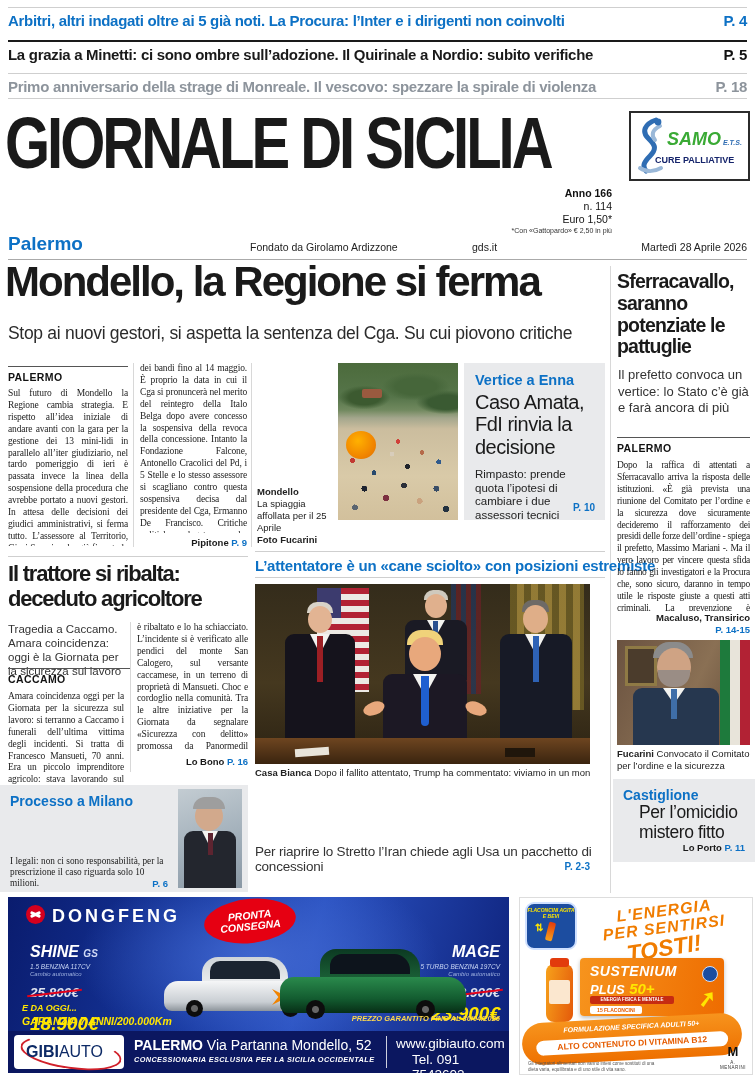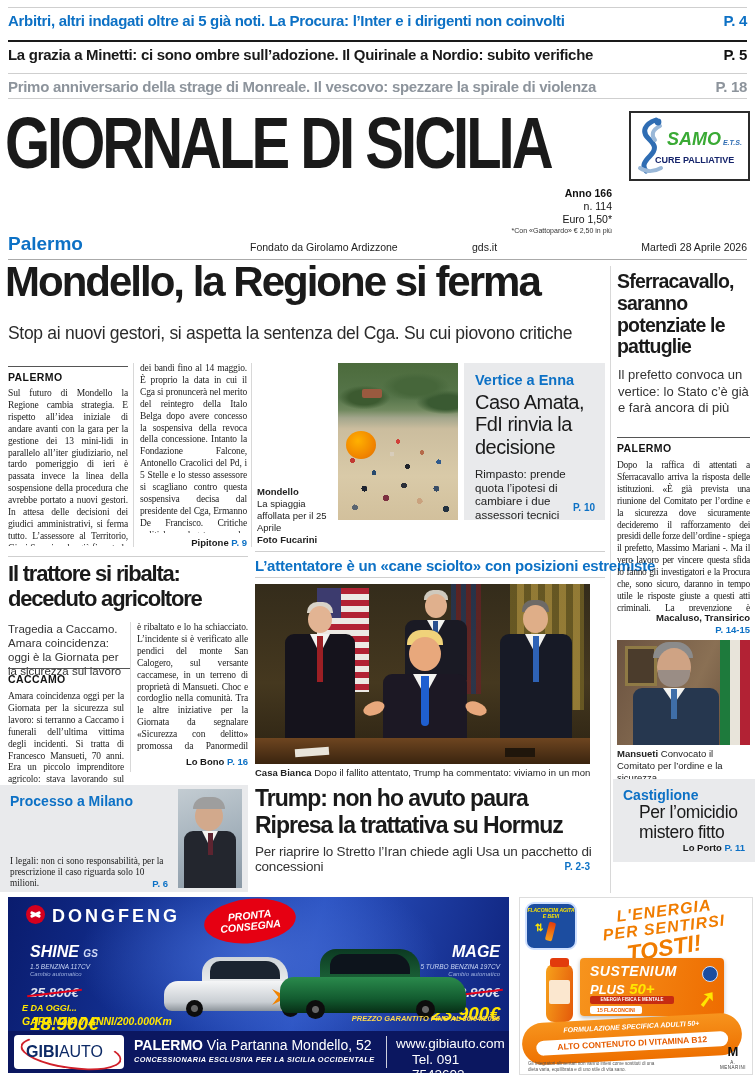--- a/index.html
+++ b/index.html
@@ -212,24 +212,20 @@
     <div class="abs" style="left:0;bottom:0;width:100%;height:26px;background:linear-gradient(180deg,#6e4520,#3a240f)"></div>
     <div class="abs" style="left:40px;bottom:8px;width:34px;height:8px;background:#e8e4da;transform:rotate(-4deg)"></div>
     <div class="abs" style="left:250px;bottom:7px;width:30px;height:9px;background:#20160b"></div>
   </div>
 
   <div class="abs" style="left:255px;top:767px;width:335px;font-size:9.5px;color:#222;white-space:nowrap;overflow:hidden">
     <span style="font-weight:700">Casa Bianca</span>
     <span>Dopo il fallito attentato, Trump ha commentato: viviamo in un mondo pieno di pazzi</span>
   </div>
 
-  <div class="abs" style="left:255px;top:785px;width:345px;font-weight:700;font-size:23px;letter-spacing:-1px;line-height:1.18">
-    <div>Trump: non ho avuto paura</div>
-    <div>Ripresa la trattativa su Hormuz</div>
-  </div>
   <div class="abs" style="left:255px;top:844px;width:340px;font-size:13.5px;letter-spacing:-0.2px;color:#333">Per riaprire lo Stretto l’Iran chiede agli Usa un pacchetto di concessioni</div>
   <div class="abs blue" style="left:255px;top:861px;width:335px;text-align:right;font-weight:700;font-size:10px">P. 2-3</div>
 
   <div class="abs" style="left:617px;top:271px;width:133px;font-weight:700;font-size:19.5px;letter-spacing:-0.8px;line-height:1.12">Sferracavallo, saranno potenziate le pattuglie</div>
   <div class="abs" style="left:618px;top:367px;width:133px;font-size:13px;line-height:1.28;color:#333">Il prefetto convoca un vertice: lo Stato c’è già e farà ancora di più</div>
   <div class="rule" style="left:617px;top:437px;width:133px;background:#555"></div>
   <div class="abs kick" style="left:617px;top:442px">PALERMO</div>
   <div class="abs bodytxt" style="left:617px;top:460px;width:133px;height:151px;letter-spacing:-0.3px">Dopo la raffica di attentati a Sferracavallo arriva la risposta delle istituzioni. «È già prevista una riunione del Comitato per l’ordine e la sicurezza dove sicuramente decideremo il rafforzamento dei presidi delle forze dell’ordine - spiega il prefetto, Massimo Mariani -. Ma il vero lavoro per vincere questa sfida lo fanno gli investigatori e la Procura che, sono sicuro, daranno in tempo utile le risposte giuste a questi atti criminali. La prevenzione è importante, ma è decisivo individuare i responsabili». Il Comune ha già predisposto il potenziamento delle pattuglie della polizia municipale.</div>
   <div class="abs byline" style="left:617px;top:612px;width:133px">Macaluso, Transirico</div>
   <div class="abs blue" style="left:617px;top:624px;width:133px;text-align:right;font-weight:700;font-size:9.5px">P. 14-15</div>
@@ -238,21 +234,21 @@
     <div class="abs" style="left:8px;top:6px;width:26px;height:34px;border:3px solid #8f7a45;background:#4b3c2c"></div>
     <div class="abs" style="right:0;top:0;width:30px;height:105px;background:linear-gradient(90deg,#1e7a3c 0 10px,#e8e4da 10px 20px,#b22234 20px 30px)"></div>
     <div class="abs" style="left:36px;top:2px;width:40px;height:16px;border-radius:16px 16px 0 0;background:#8b8b8b"></div>
     <div class="hd" style="left:40px;top:8px;width:34px;height:38px;background:#cfa384"></div>
     <div class="abs" style="left:41px;top:30px;width:32px;height:17px;border-radius:0 0 14px 14px;background:#9a8d85"></div>
     <div class="suit" style="left:16px;top:48px;width:86px;height:57px;background:#26374f"></div>
     <div class="shirt" style="left:46px;top:48px;width:22px;height:16px"></div>
     <div class="tie" style="left:54px;top:49px;width:6px;height:30px;background:#3f6ea8"></div>
   </div>
   <div class="abs capt" style="left:617px;top:748px;width:133px">
-    <span style="font-weight:700">Mansueti</span>
+    <span style="font-weight:700">Fucarini</span>
     <span>Convocato il Comitato per l’ordine e la sicurezza</span>
   </div>
 
   <div class="gbox" style="left:613px;top:779px;width:142px;height:83px">
     <div class="abs blue" style="left:10px;top:8px;font-weight:700;font-size:14px">Castiglione</div>
     <div class="abs" style="left:26px;top:24px;width:120px;font-size:17.5px;line-height:1.12;letter-spacing:-0.4px;color:#1a1a1a">Per l’omicidio mistero fitto</div>
     <div class="abs" style="left:10px;top:63px;width:122px;text-align:right;font-size:9.5px">
       <span style="font-weight:700">Lo Porto</span>
       <span class="blue" style="font-weight:700">P. 11</span>
     </div>

